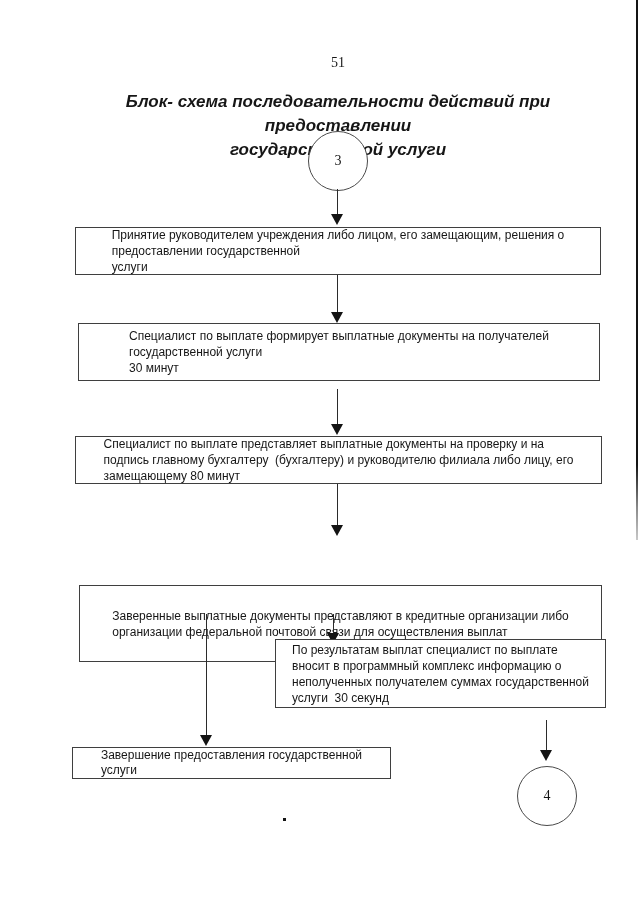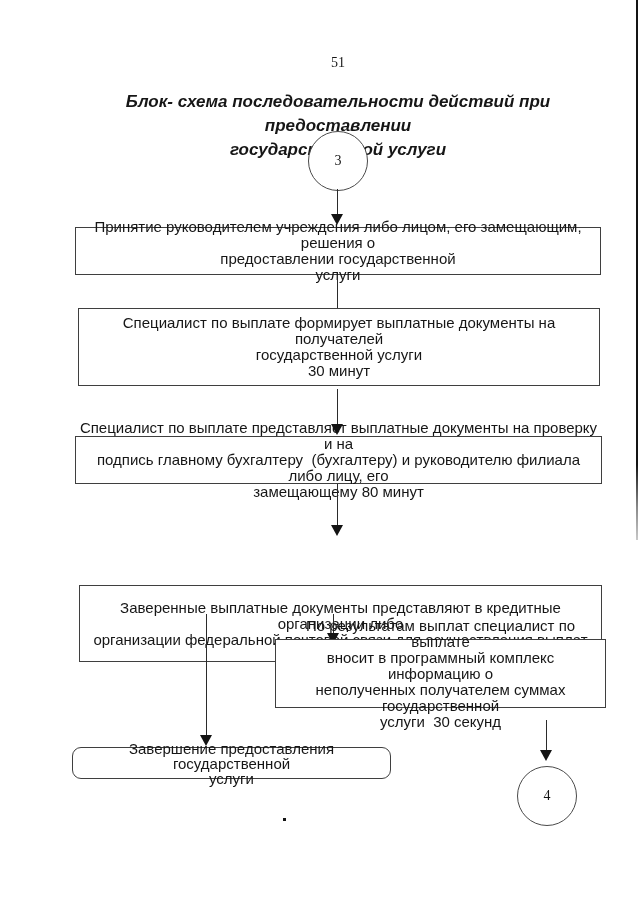--- a/index.html
+++ b/index.html
@@ -19,24 +19,24 @@
   .circle{
     position:absolute;width:58px;height:58px;border:1px solid #4a4a4a;border-radius:50%;
     background:#ffffff;display:flex;align-items:center;justify-content:center;
     font-family:"Liberation Serif",serif;font-size:14px;
   }
   .box{
     position:absolute;border:1px solid #3f3f3f;background:#ffffff;box-sizing:border-box;
     display:flex;align-items:center;justify-content:center;padding:0 3px;
   }
   .box-text{
-    white-space:pre-wrap;text-align:center;font-size:15px;line-height:16px;
+    white-space:pre-wrap;font-size:12px;line-height:16px;
   }
   .tight{line-height:15px;}
-  .rounded{border-radius:9px;}
+  .rounded{border-radius:0;}
   .vline{position:absolute;width:1px;background:#2b2b2b;}
   .ah{
     position:absolute;width:0;height:0;
     border-left:6px solid transparent;border-right:6px solid transparent;
     border-top:11px solid #141414;
   }
   .dot{position:absolute;width:3px;height:3px;background:#141414;}
   .scanline{
     position:absolute;left:636px;top:0;width:2px;height:540px;
     background:linear-gradient(to bottom,#141414 0%,#141414 86%,#8a8a8a 94%,#c8c8c8 100%);
@@ -63,21 +63,21 @@
 
   <div class="box" style="left:75px;top:227px;width:526px;height:48px;">
     <span class="box-text">Принятие руководителем учреждения либо лицом, его замещающим, решения о
 предоставлении государственной
 услуги</span>
   </div>
 
   <div class="vline" style="left:337px;top:275px;height:39px;"></div>
   <div class="ah" style="left:331px;top:312px;"></div>
 
-  <div class="box" style="left:78px;top:308px;width:522px;height:78px;">
+  <div class="box" style="left:78px;top:323px;width:522px;height:58px;">
     <span class="box-text">Специалист по выплате формирует выплатные документы на получателей
 государственной услуги
 30 минут</span>
   </div>
 
   <div class="vline" style="left:337px;top:389px;height:37px;"></div>
   <div class="ah" style="left:331px;top:424px;"></div>
 
   <div class="box" style="left:75px;top:436px;width:527px;height:48px;">
     <span class="box-text">Специалист по выплате представляет выплатные документы на проверку и на

